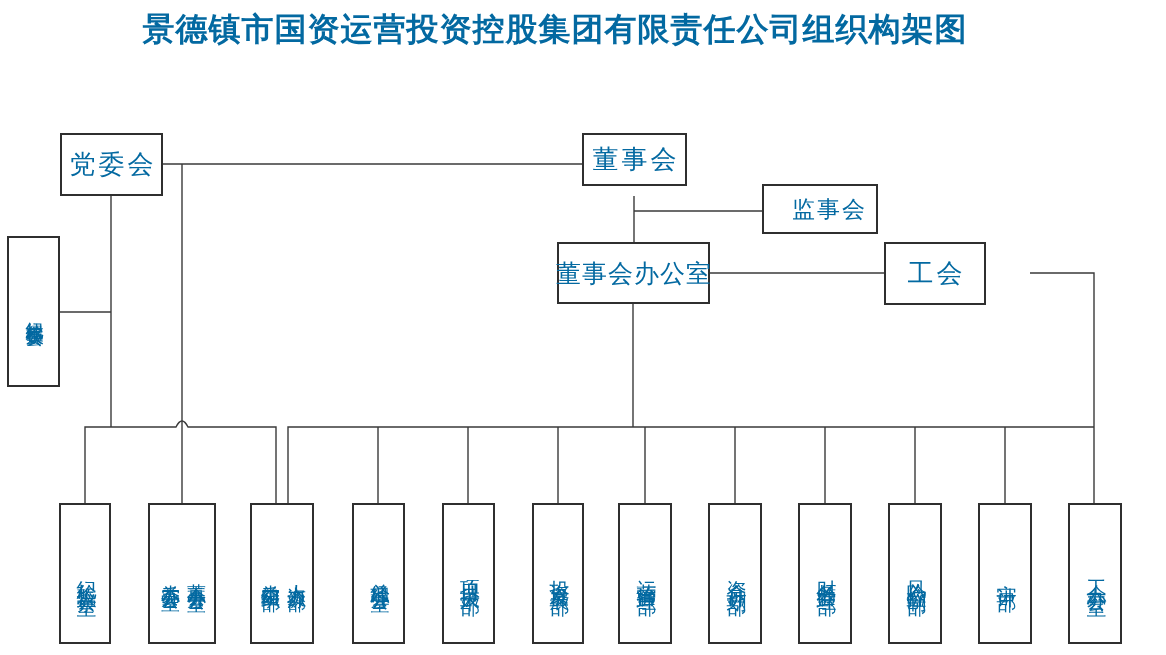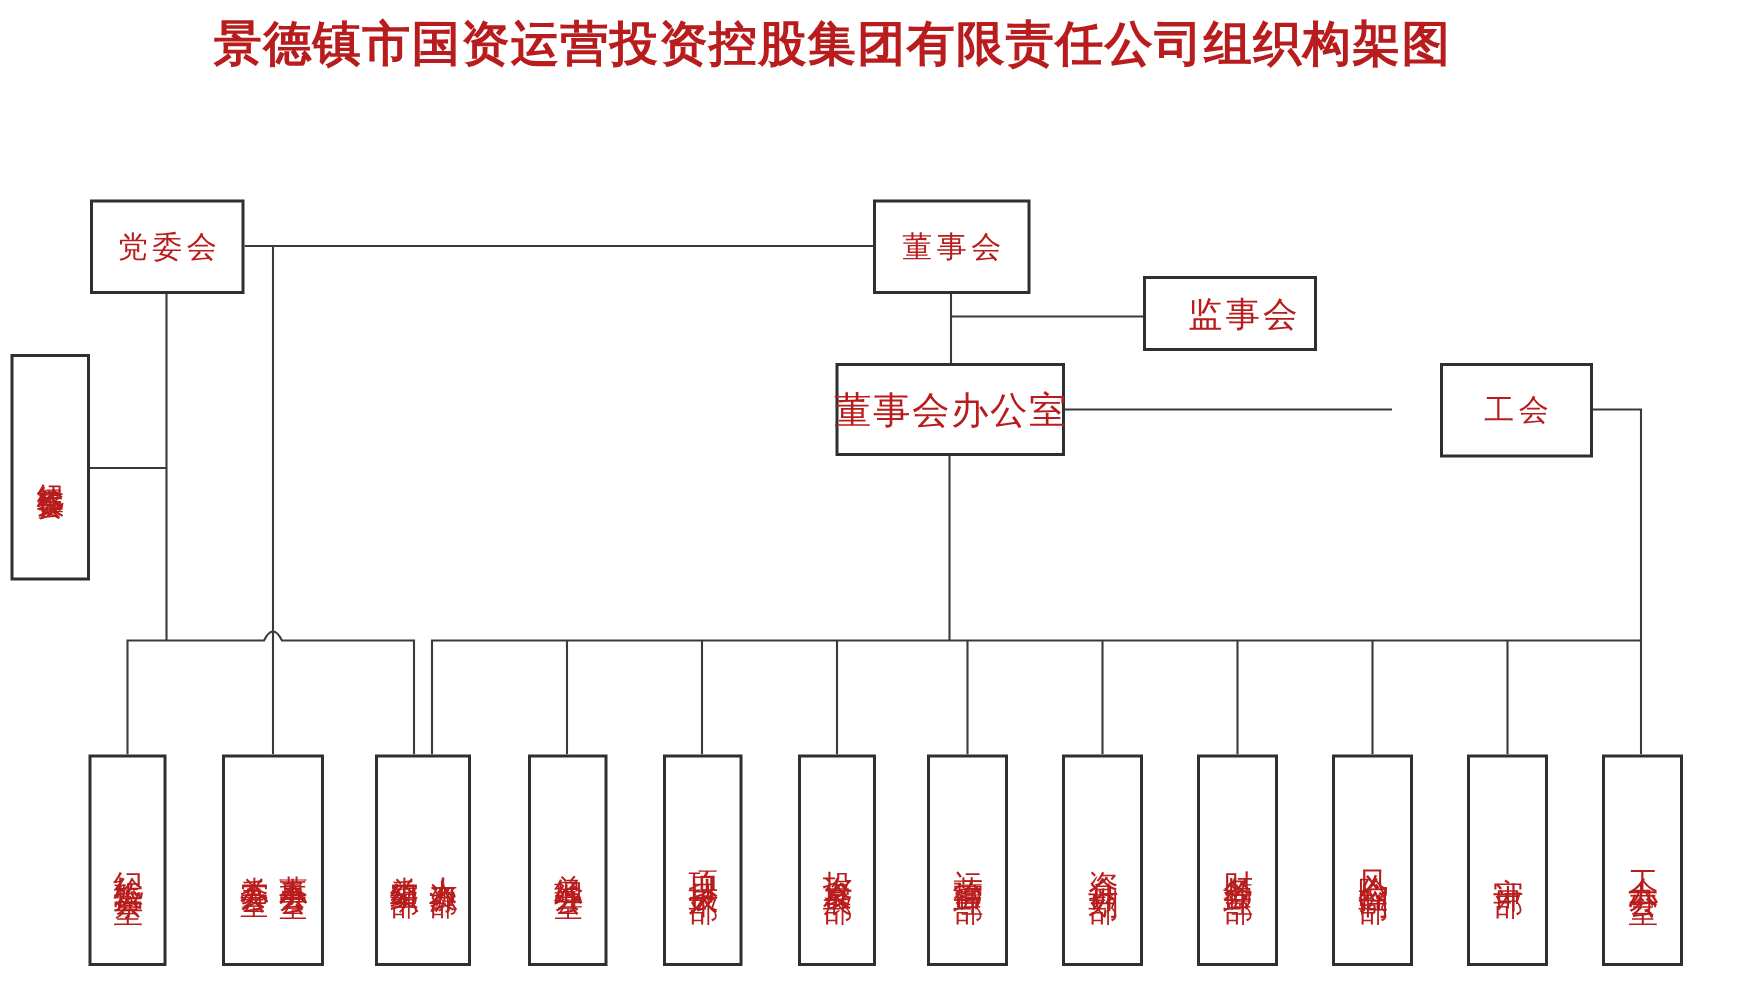--- a/index.html
+++ b/index.html
@@ -1,29 +1,29 @@
 <!DOCTYPE html>
 <html><head>
 <meta charset="utf-8">
 <style>
   html,body{margin:0;padding:0;background:#ffffff;}
   .canvas{
     position:relative;width:1166px;height:655px;background:#ffffff;overflow:hidden;
-    font-family:Liberation Serif, serif;color:#b91c1c;
+    font-family:Liberation Mono, monospace;color:#0369a1;
   }
   .title{
     position:absolute;top:8px;left:0;width:1110px;text-align:center;
     font-size:32px;letter-spacing:1px;font-weight:600;white-space:nowrap;
   }
   svg.wires{position:absolute;left:0;top:0;}
   .box{
     position:absolute;box-sizing:border-box;background:#ffffff;
     border:2px solid #2f2f2f;display:flex;align-items:center;justify-content:center;
   }
-  .hlabel{font-size:20px;letter-spacing:3px;text-indent:3px;white-space:nowrap;}
+  .hlabel{font-size:26px;letter-spacing:3px;text-indent:3px;white-space:nowrap;}
   .hlabel.small{font-size:23px;letter-spacing:2px;margin-left:16px;}
   .hlabel.tight{font-size:25px;letter-spacing:1px;text-indent:1px;}
   .vwrap{display:flex;flex-direction:row-reverse;align-items:center;justify-content:center;gap:7px;}
   .vcol{
     writing-mode:vertical-rl;text-orientation:upright;
     font-size:20px;letter-spacing:4px;line-height:1;white-space:nowrap;
   }
   .vcol.c6{font-size:19px;letter-spacing:2px;}
   .vcol.c7{font-size:18px;letter-spacing:1px;}
 </style>
@@ -46,33 +46,33 @@
     <path d="M633 304 V427"></path>
     <path d="M85 503 V427 H176 Q182 415 188 427 H276 V503"></path>
     <path d="M288 503 V427 H1094"></path>
     <path d="M378 427 V503 M468 427 V503 M558 427 V503 M645 427 V503 M735 427 V503 M825 427 V503 M915 427 V503 M1005 427 V503"></path>
   </svg>
 
   <div class="box" style="left:60px;top:133px;width:103px;height:63px;">
     <span class="hlabel">党委会</span>
   </div>
 
-  <div class="box" style="left:582px;top:133px;width:105px;height:63px;">
+  <div class="box" style="left:582px;top:133px;width:105px;height:53px;">
     <span class="hlabel">董事会</span>
   </div>
 
   <div class="box" style="left:762px;top:184px;width:116px;height:50px;">
     <span class="hlabel small">监事会</span>
   </div>
 
   <div class="box" style="left:557px;top:242px;width:153px;height:62px;">
     <span class="hlabel tight">董事会办公室</span>
   </div>
 
-  <div class="box" style="left:960px;top:242px;width:102px;height:63px;">
+  <div class="box" style="left:884px;top:242px;width:102px;height:63px;">
     <span class="hlabel">工会</span>
   </div>
 
   <div class="box" style="left:7px;top:236px;width:53px;height:151px;">
     <span class="vcol c7">纪律检察委员会</span>
   </div>
 
   <div class="box" style="left:59px;top:503px;width:52px;height:141px;">
     <span class="vcol">纪检监察室</span>
   </div>

